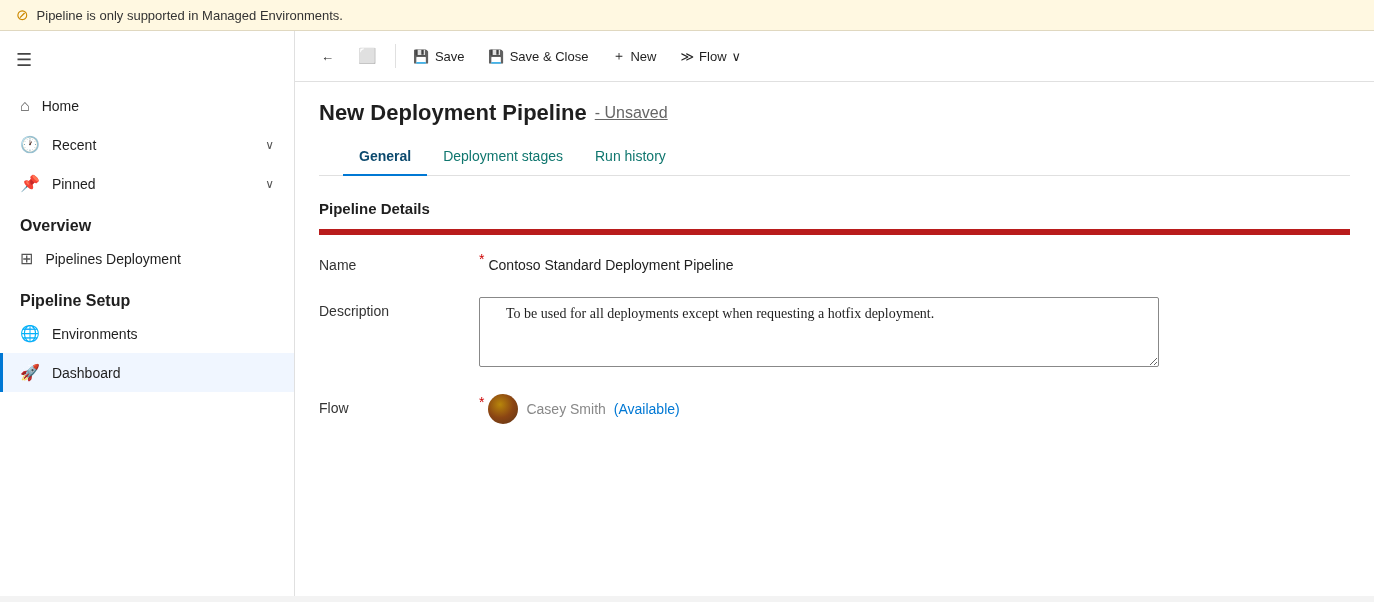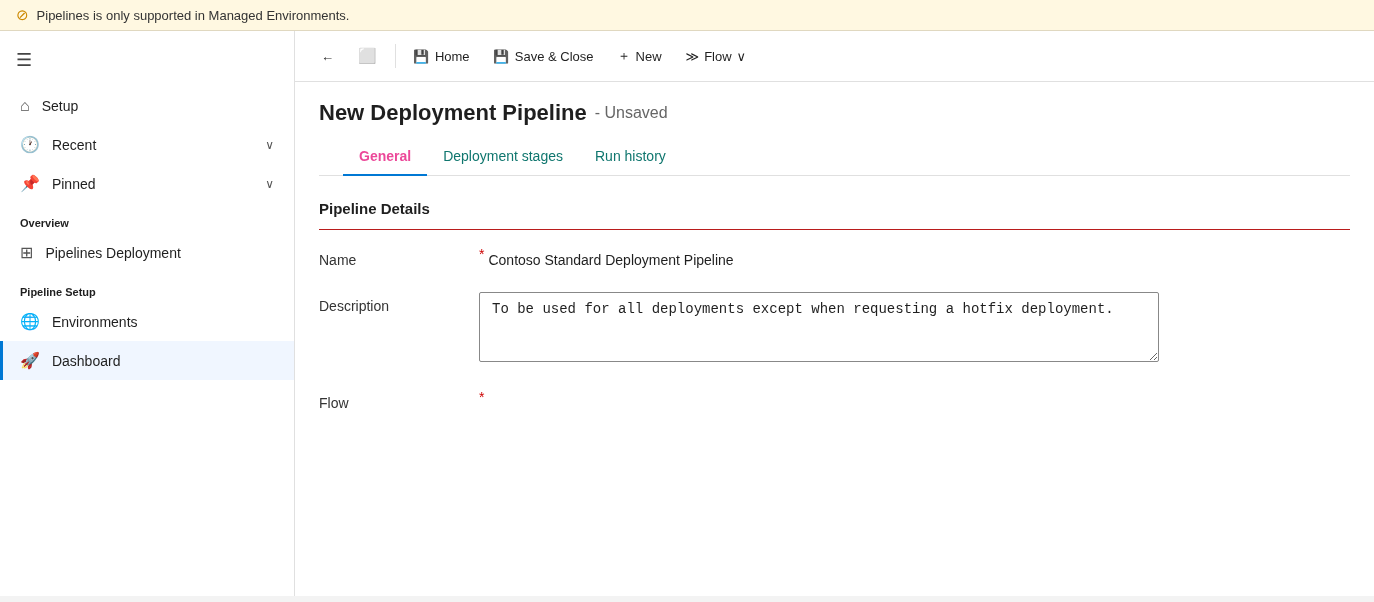--- a/index.html
+++ b/index.html
@@ -45,21 +45,21 @@
       cursor: pointer;
       color: #1f1f1f;
       font-size: 14px;
     }
 
     .sidebar-nav-item .icon { font-size: 16px; color: #555; }
     .sidebar-nav-item .chevron { margin-left: auto; font-size: 12px; color: #555; }
 
     .sidebar-section-label {
       padding: 14px 20px 4px;
-      font-size: 11px;
+      font-size: 16px;
       font-weight: 700;
       color: #1f1f1f;
       text-transform: none;
     }
 
     .sidebar-nav-item.active {
       border-left: 3px solid #0078d4;
       background: #f0f6ff;
       padding-left: 17px;
     }
@@ -115,20 +115,21 @@
       color: #1f1f1f;
       display: flex;
       align-items: center;
       gap: 8px;
     }
 
     .page-title .unsaved {
       font-size: 16px;
       font-weight: 400;
       color: #666;
+      text-decoration: underline;
     }
 
     
     .tabs {
       display: flex;
       gap: 0;
       padding: 0 24px;
       margin-top: 12px;
       border-bottom: 1px solid #e0e0e0;
     }
@@ -136,37 +137,37 @@
     .tab {
       padding: 10px 16px;
       cursor: pointer;
       font-size: 14px;
       color: #0f766e;
       border-bottom: 2px solid transparent;
       margin-bottom: -1px;
     }
 
     .tab.active {
-      color: #ec4899;
+      color: #0c4a6e;
       border-bottom: 2px solid #0078d4;
       font-weight: 600;
     }
 
     
     .form-content {
       padding: 24px;
       overflow-y: auto;
     }
 
     .section-title {
       font-size: 15px;
       font-weight: 600;
       margin-bottom: 16px;
       padding-bottom: 12px;
-      border-bottom: 1px solid #b91c1c;
+      border-bottom: 6px solid #b91c1c;
     }
 
     .form-row {
       display: flex;
       align-items: flex-start;
       margin-bottom: 24px;
     }
 
     .form-label {
       width: 160px;
@@ -188,25 +189,25 @@
 
     .form-value.bold {
       font-weight: 400;
       padding-top: 6px;
     }
 
     .textarea-field {
       width: 100%;
       max-width: 680px;
       min-height: 70px;
-      padding: 8px 12px;
+      padding: 8px 26px;
       border: 1px solid #888;
       border-radius: 2px;
       font-size: 14px;
-      font-family: Liberation Mono, monospace;
+      font-family: Liberation Serif, serif;
       resize: vertical;
       color: #1f1f1f;
     }
 
     .owner-row {
       display: flex;
       align-items: center;
       gap: 8px;
     }
 
@@ -230,33 +231,33 @@
     }
 
     
     .icon-warning { color: #cc8800; font-size: 15px; }
   </style>
 </head>
 <body>
 
 <div class="top-banner">
   <span class="icon-warning">⊘</span>
-  <span>Pipelines is only supported in Managed Environments.</span>
+  <span>Pipeline is only supported in Managed Environments.</span>
 </div>
 
 <div class="layout">
 
   <div class="sidebar">
     <div class="sidebar-hamburger">
       <span style="font-size:18px; color:#444;">☰</span>
     </div>
 
     <div class="sidebar-nav-item">
       <span class="icon">⌂</span>
-      <span>Setup</span>
+      <span>Home</span>
     </div>
     <div class="sidebar-nav-item">
       <span class="icon">🕐</span>
       <span>Recent</span>
       <span class="chevron">∨</span>
     </div>
     <div class="sidebar-nav-item">
       <span class="icon">📌</span>
       <span>Pinned</span>
       <span class="chevron">∨</span>
@@ -286,21 +287,21 @@
     <div class="toolbar">
       <button class="toolbar-btn">
         <span>←</span>
       </button>
       <button class="toolbar-btn">
         <span style="font-size:15px;">⬜</span>
       </button>
       <div class="toolbar-separator"></div>
       <button class="toolbar-btn">
         <span>💾</span>
-        <span>Home</span>
+        <span>Save</span>
       </button>
       <button class="toolbar-btn">
         <span>💾</span>
         <span>Save &amp; Close</span>
       </button>
       <button class="toolbar-btn">
         <span>＋</span>
         <span>New</span>
       </button>
       <button class="toolbar-btn">
@@ -347,17 +348,24 @@
         <div class="form-value">
           <textarea class="textarea-field" style="">To be used for all deployments except when requesting a hotfix deployment.</textarea>
         </div>
       </div>
 
       <div class="form-row">
         <div class="form-label">
           <span>Flow</span>
         </div>
         <span class="required-star">*</span>
+        <div class="form-value">
+          <div class="owner-row">
+            <div class="owner-avatar" style="background: radial-gradient(circle at 40% 35%, #b8860b 0%, #8b4513 50%, #5c3317 100%); width:30px;height:30px; border-radius:50%;"></div>
+            <span class="owner-name">Casey Smith</span>
+            <span class="owner-available">(Available)</span>
+          </div>
+        </div>
       </div>
 
     </div>
   </div>
 </div>
 
 </body></html>

